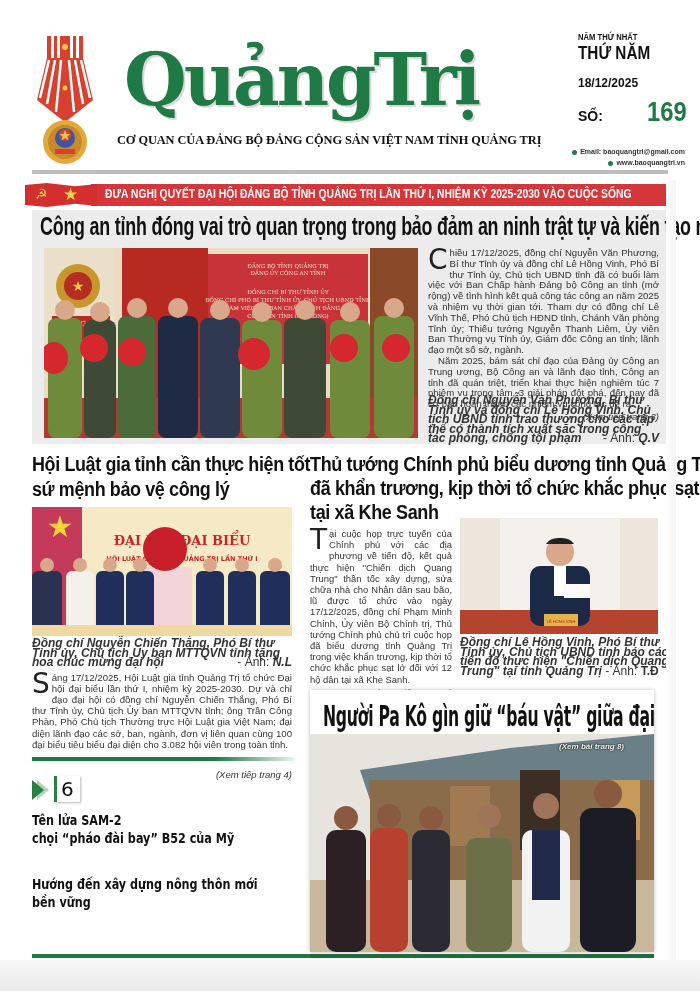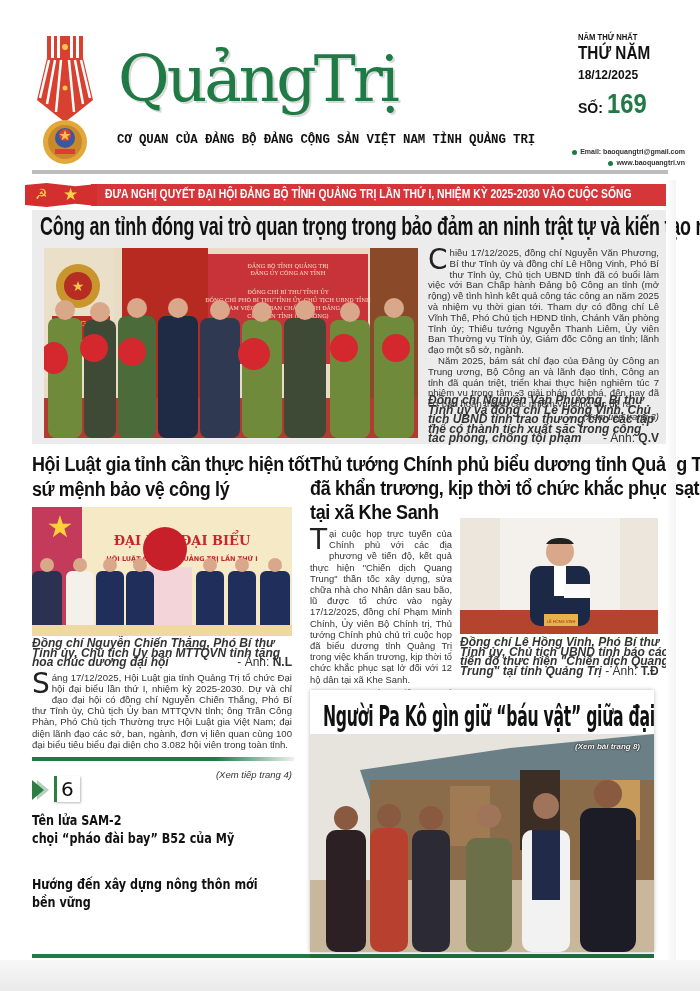--- a/index.html
+++ b/index.html
@@ -2,34 +2,34 @@
 <html><head>
 <meta charset="utf-8">
 <style>
   * { box-sizing: border-box; margin: 0; padding: 0; }
   html, body { width: 700px; height: 991px; background: #ffffff; overflow: hidden; }
   body { position: relative; font-family: "Liberation Sans", sans-serif; color: #222; }
 
   
   .masthead { position: absolute; left: 0; top: 0; width: 700px; height: 170px; }
   .medal { position: absolute; left: 35px; top: 36px; width: 60px; height: 130px; }
-  .logo-title { position: absolute; left: 118px; top: 30px; font-family: "DejaVu Serif", serif; font-weight: normal;
-    font-size: 63px; line-height: 100px; color: #1f7a45; letter-spacing: -3px;
+  .logo-title { position: absolute; left: 124px; top: 30px; font-family: "DejaVu Serif", serif; font-weight: bold;
+    font-size: 72px; line-height: 100px; color: #1f7a45; letter-spacing: -3px;
     text-shadow: 2px 2px 0 #d9d9d9; transform: scaleX(1.0); white-space: nowrap; }
-  .tagline { position: absolute; left: 117px; font-family: Liberation Mono, monospace; font-weight: bold;
+  .tagline { position: absolute; left: 117px; font-family: Liberation Serif, serif; font-weight: bold;
     font-size: 12.4px; color: #111; white-space: nowrap; letter-spacing: -0.1px; }
   .tagline.l1 { top: 133px; }
   .tagline.l2 { top: 149px; }
   .masthead-rule { position: absolute; left: 32px; top: 170px; width: 636px; height: 4px; background: #bdbdbd; }
 
   .issue { position: absolute; left: 578px; top: 32px; width: 110px; }
   .issue .year { font-family: "Liberation Sans", sans-serif; font-weight: bold; font-size: 9px; color: #111; transform: scaleX(0.85); transform-origin: left; white-space: nowrap; }
   .issue .day { font-family: "Liberation Sans", sans-serif; font-weight: bold; font-size: 18px; color: #111; margin-top: 1px; transform: scaleX(0.85); transform-origin: left; white-space: nowrap; }
-  .issue .date { font-weight: bold; font-size: 12px; color: #111; margin-top: 4px; }
-  .issue .num-row { margin-top: 6px; display: flex; align-items: baseline; }
+  .issue .date { font-weight: bold; font-size: 12px; color: #111; margin-top: 12px; }
+  .issue .num-row { margin-top: 6px; display: flex; align-items: baseline; gap: 40px; }
   .issue .num-label { font-weight: bold; font-size: 14px; color: #111; }
   .issue .num { font-weight: bold; font-size: 28px; color: #1f7a45; margin-left: 4px; transform: scaleX(0.85); transform-origin: left; display: inline-block; }
   .contact { position: absolute; left: 555px; top: 146px; width: 130px; text-align: right; }
   .contact div { font-size: 7px; font-weight: bold; color: #333; line-height: 11px; white-space: nowrap; }
   .contact .dot { display: inline-block; width: 5px; height: 5px; border-radius: 50%; background: #1f7a45; margin-right: 3px; vertical-align: middle; }
 
   
   .banner { position: absolute; left: 25px; top: 183px; width: 642px; height: 24px; }
   .banner .flag { position: absolute; left: 0; top: 0; width: 72px; height: 24px; background: #d32f2f;
     clip-path: polygon(0 8%, 30% 0, 70% 14%, 100% 4%, 100% 96%, 70% 86%, 30% 100%, 0 92%); }
@@ -45,21 +45,21 @@
     color: #111; white-space: nowrap; transform: scaleX(0.715); transform-origin: left; letter-spacing: -0.3px; }
   .lead .photo { position: absolute; left: 12px; top: 38px; width: 374px; height: 190px; overflow: hidden; }
   .lead .body { position: absolute; left: 396px; top: 38px; width: 231px; font-size: 9.6px; line-height: 10.8px; color: #333; text-align: justify; }
   .drop { float: left; font-size: 28px; line-height: 22px; margin-right: 2px; margin-top: 1px; color: #222; font-family: "DejaVu Sans", sans-serif; }
   .body p { margin: 0; }
   .body p.indent { text-indent: 10px; }
   .see { text-align: right; font-style: italic; font-size: 9.5px; color: #333; margin-top: 2px; }
   .lead .caption { position: absolute; left: 396px; top: 175px; width: 231px; }
   .caption { font-style: italic; font-weight: bold; font-size: 12px; line-height: 9.5px; color: #333; }
   .caption .credit { font-style: normal; font-weight: normal; float: right; }
-  .caption .credit b { font-weight: bold; }
+  .caption .credit b { font-weight: bold; font-style: italic; }
 
   
   .story-left { position: absolute; left: 32px; top: 452px; width: 260px; }
   .story-left h2 { font-family: "Liberation Sans", sans-serif; font-weight: bold; font-size: 19.5px; line-height: 25px; color: #111;
     letter-spacing: -0.4px; transform: scaleX(0.92); transform-origin: left; white-space: nowrap; }
   .story-left .photo { margin-top: 5px; width: 260px; height: 129px; overflow: hidden; position: relative; }
   .story-left .caption { margin-top: 3px; }
   .story-left .body { margin-top: 4px; font-size: 9.6px; line-height: 11.2px; color: #333; text-align: justify; }
   .story-left .see { margin-top: 19px; }
   .green-rule { position: absolute; left: 32px; width: 262px; height: 4px; background: linear-gradient(to right, #1f7a45 70%, rgba(31,122,69,0.1)); }
@@ -85,21 +85,21 @@
   .story-right .body { position: absolute; left: 0; top: 76px; width: 142px; font-size: 9.4px; line-height: 11.2px; color: #333; text-align: justify; }
   .story-right .photo { position: absolute; left: 150px; top: 66px; width: 198px; height: 116px; overflow: hidden; }
   .story-right .caption { position: absolute; left: 150px; top: 186px; width: 210px; }
 
   
   .feature { position: absolute; left: 310px; top: 690px; width: 344px; height: 262px; background: #fff; box-shadow: 0 0 4px #bbb; overflow: hidden; }
   .feature .photo { position: absolute; left: 0; top: 0; width: 344px; height: 262px; }
   .feature h3 { position: absolute; left: 13px; top: 10px; font-family: "DejaVu Sans", sans-serif; font-weight: bold; font-size: 28px; color: #111;
     white-space: nowrap; transform: scaleX(0.56); transform-origin: left;
     text-shadow: 1px 1px 0 #fff, -1px -1px 0 #fff, 1px -1px 0 #fff, -1px 1px 0 #fff, 2px 2px 0 #fff; letter-spacing: -0.5px; }
-  .feature .see-box { position: absolute; right: 14px; top: 52px; font-style: italic; font-weight: bold; font-size: 8px; color: #fff;
+  .feature .see-box { position: absolute; right: 30px; top: 52px; font-style: italic; font-weight: bold; font-size: 8px; color: #fff;
     text-shadow: 0 0 2px #000, 0 0 1px #000; }
   .feature-rule { position: absolute; left: 310px; top: 954px; width: 344px; height: 4px; background: #1f6b3c; }
   .bottom-fade { position: absolute; left: 0; top: 960px; width: 700px; height: 31px; background: linear-gradient(#f7f7f7, #eaeaea); }
   .right-shadow { position: absolute; left: 666px; top: 180px; width: 10px; height: 780px; background: linear-gradient(to right, #fff, #f3f3f3); }
 </style>
 </head>
 <body>
 
 <div class="masthead">
   <svg class="medal" viewBox="0 0 60 130">
@@ -237,21 +237,21 @@
           <circle cx="178" cy="58" r="7" fill="#d9a88a"></circle>
         <rect x="196" y="64" width="28" height="65" rx="6" fill="#1f2e5a"></rect>
           <circle cx="210" cy="58" r="7" fill="#d9a88a"></circle>
         <rect x="228" y="64" width="30" height="65" rx="6" fill="#1f2e5a"></rect>
           <circle cx="243" cy="58" r="7" fill="#d9a88a"></circle>
       </g>
       <rect x="0" y="118" width="260" height="11" fill="#f0d9a0"></rect>
     </svg>
   </div>
   <div class="caption">
-    <span>Đồng chí Nguyễn Chiến Thắng, Phó Bí thư Tỉnh ủy, Chủ tịch Ủy ban MTTQVN tỉnh tặng hoa chúc dương đại hội</span>
+    <span>Đồng chí Nguyễn Chiến Thắng, Phó Bí thư Tỉnh ủy, Chủ tịch Ủy ban MTTQVN tỉnh tặng hoa chúc mừng đại hội</span>
     <span class="credit"><span>- Ảnh:</span> <b>N.L</b></span>
   </div>
   <div class="body">
     <p><span class="drop">S</span><span>áng 17/12/2025, Hội Luật gia tỉnh Quảng Trị tổ chức Đại hội đại biểu lần thứ I, nhiệm kỳ 2025-2030. Dự và chỉ đạo đại hội có đồng chí Nguyễn Chiến Thắng, Phó Bí thư Tỉnh ủy, Chủ tịch Ủy ban MTTQVN tỉnh; ông Trần Công Phàn, Phó Chủ tịch Thường trực Hội Luật gia Việt Nam; đại diện lãnh đạo các sở, ban, ngành, đơn vị liên quan cùng 100 đại biểu tiêu biểu đại diện cho 3.082 hội viên trong toàn tỉnh.</span></p>
     <div class="see">(Xem tiếp trang 4)</div>
   </div>
 </div>
 
 <div class="green-rule r1"></div>
 

